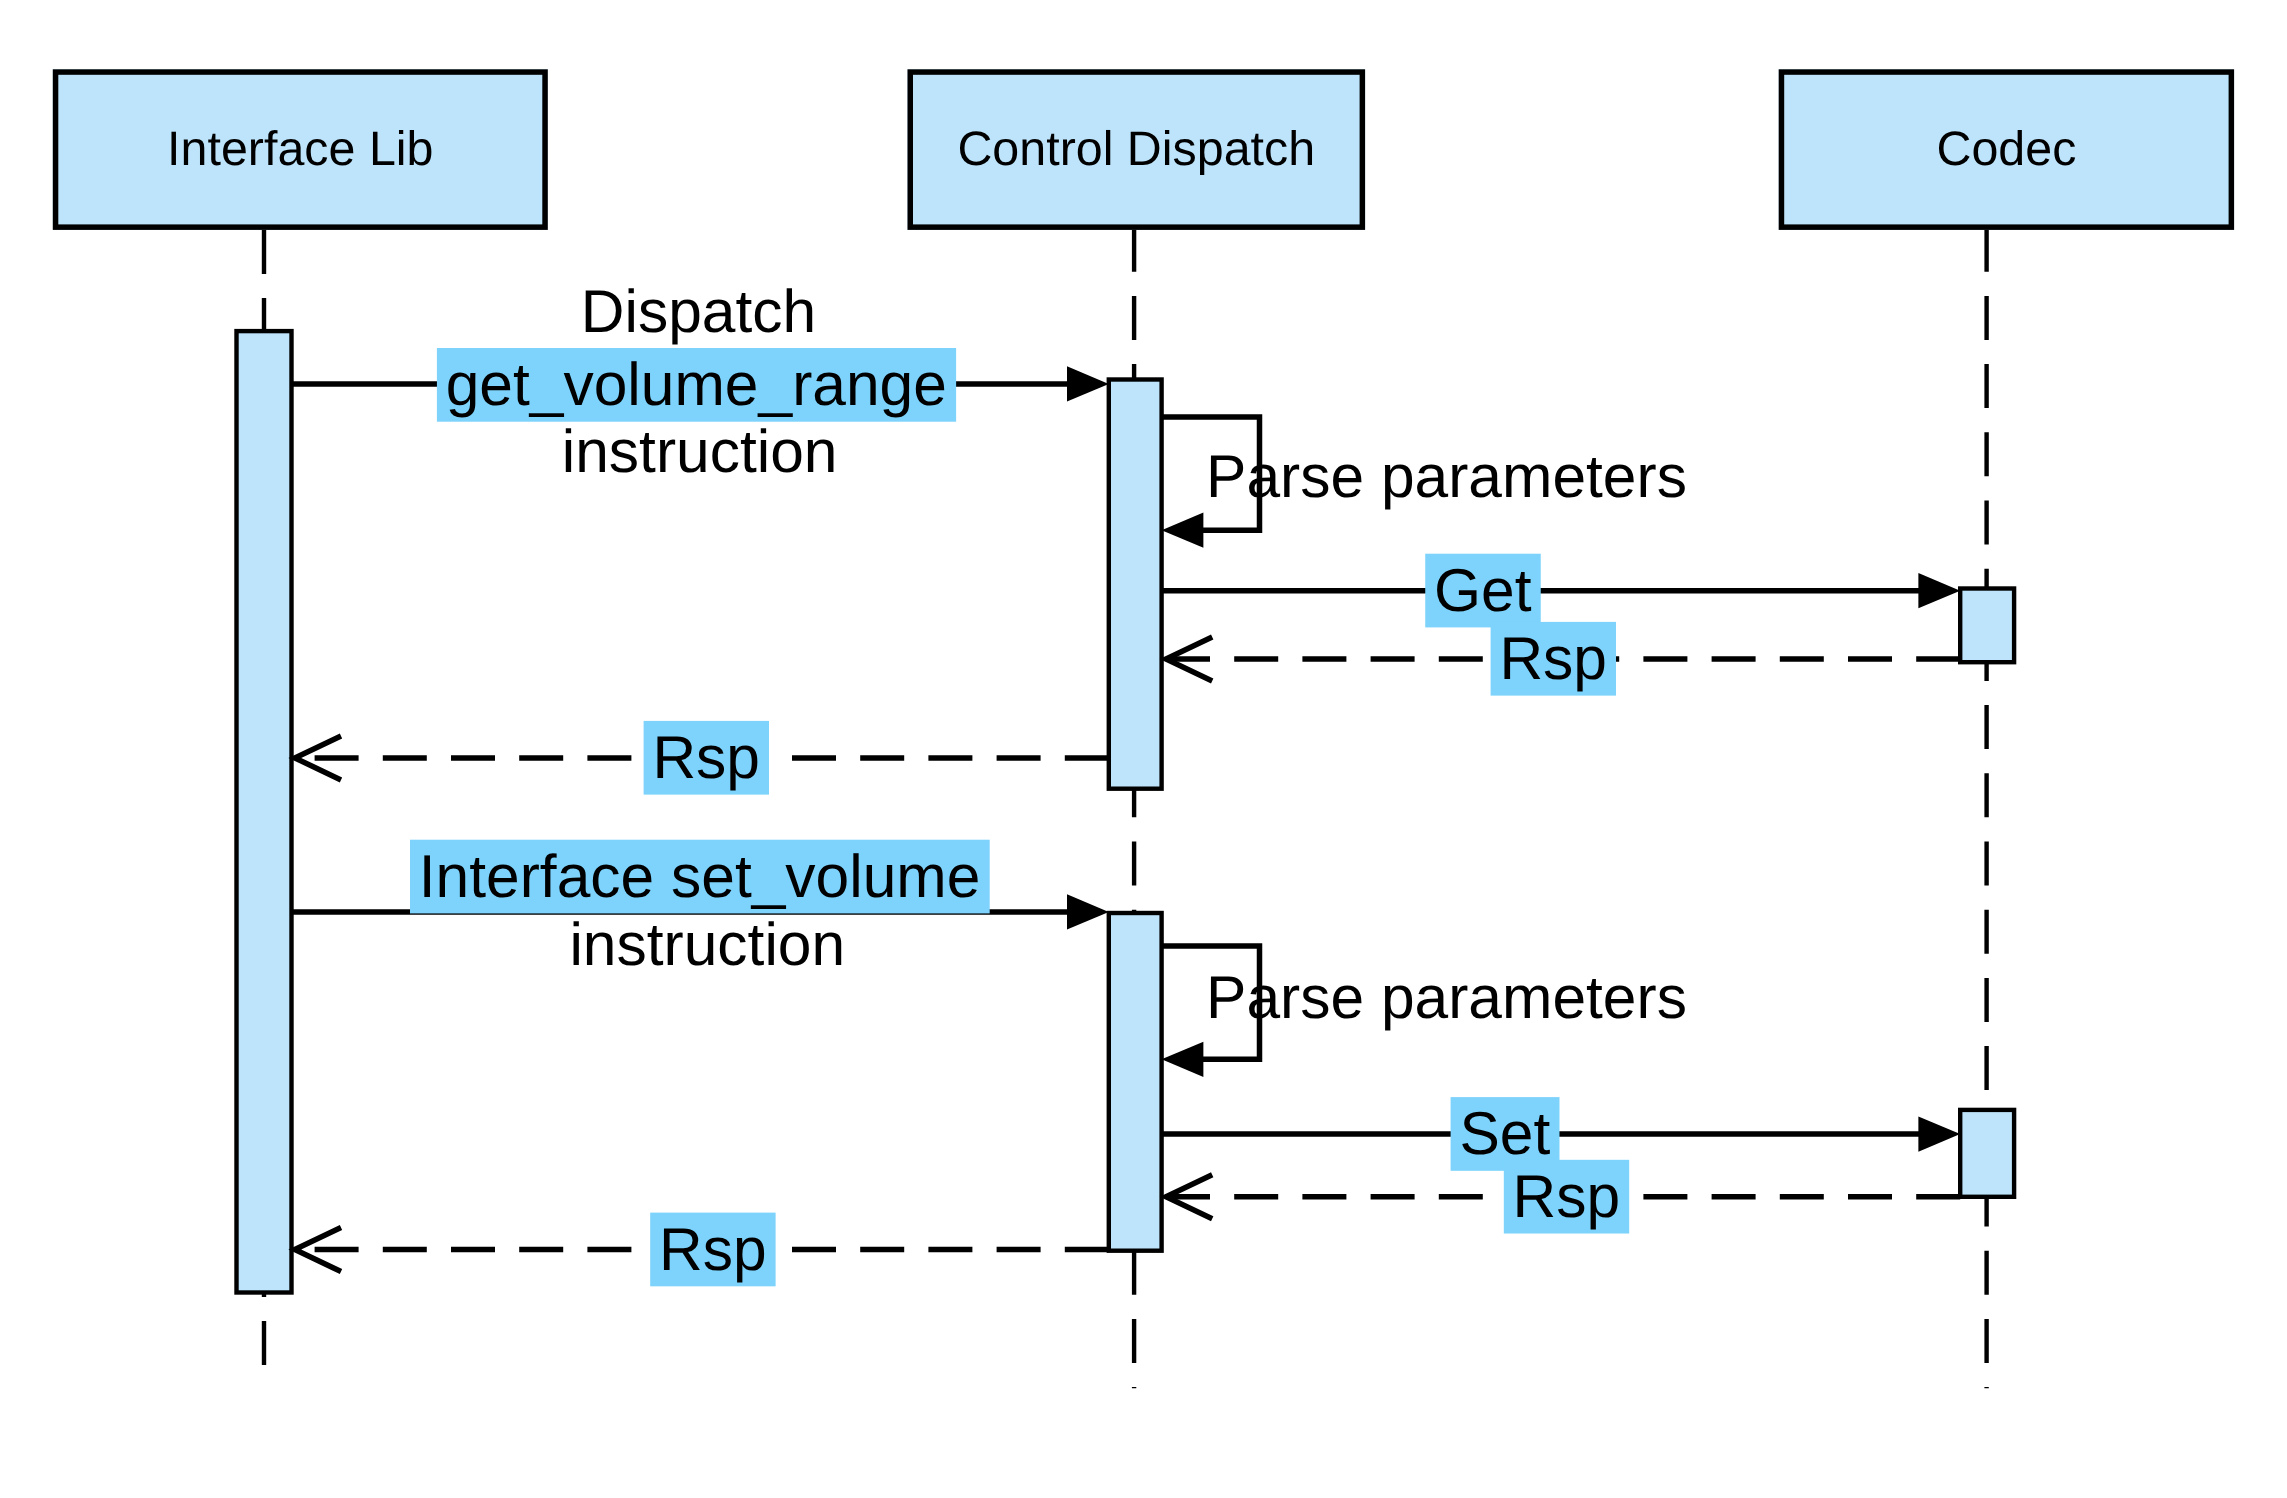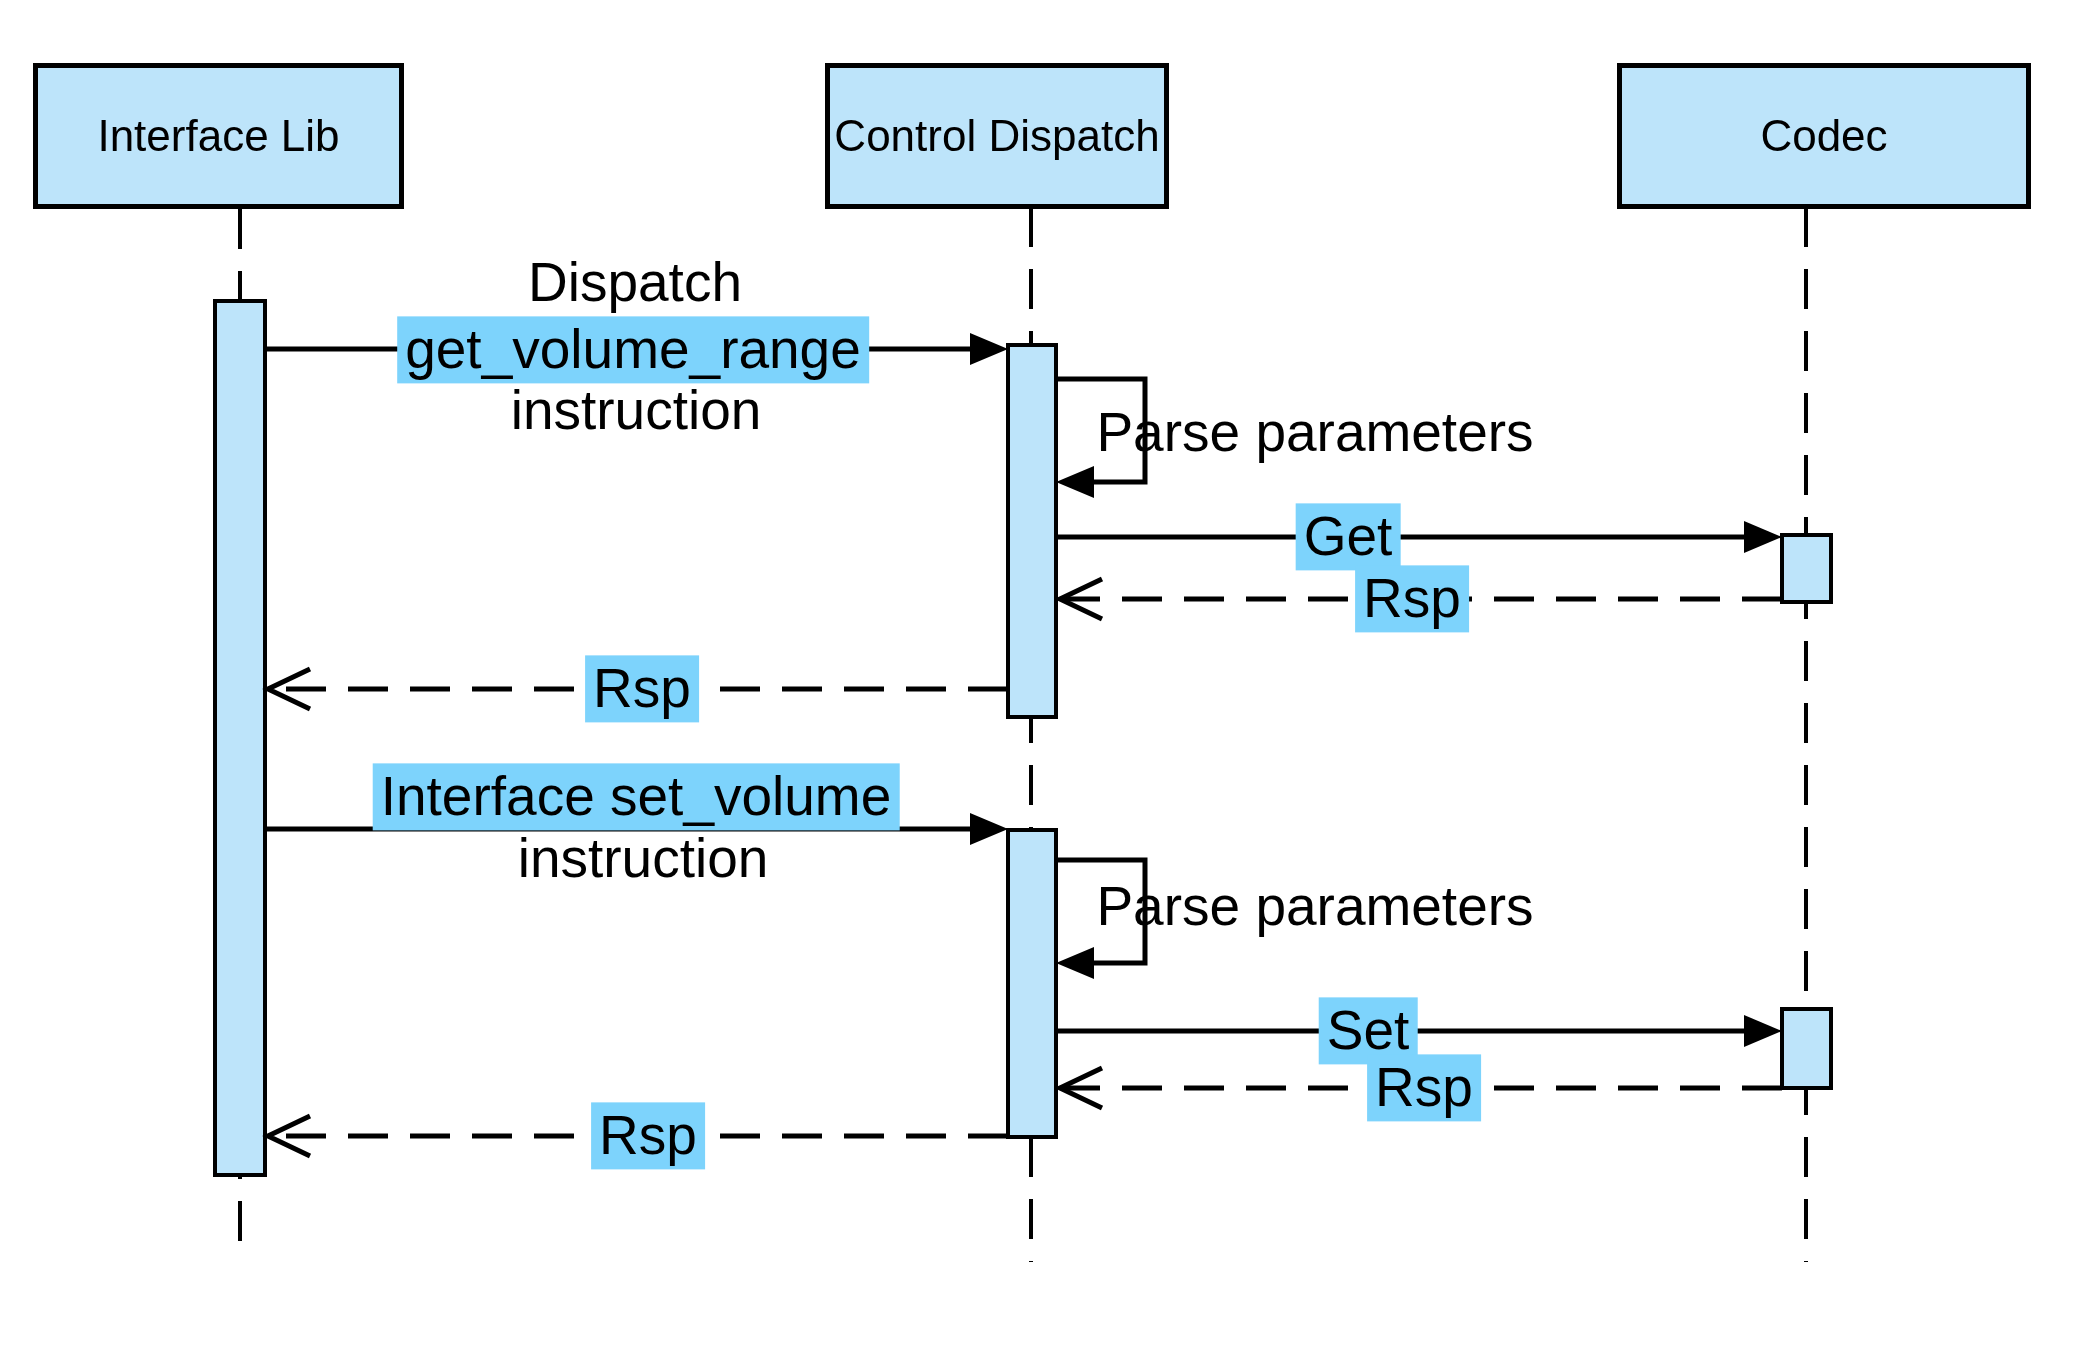--- a/index.html
+++ b/index.html
@@ -73,24 +73,24 @@
     <line x1="1056" y1="1031" x2="1748" y2="1031" stroke="#000" stroke-width="5"></line>
     <polygon points="1782,1031 1744,1015 1744,1047" fill="#000"></polygon>
 
     <line x1="1782" y1="1088" x2="1064" y2="1088" stroke="#000" stroke-width="5" stroke-dasharray="40 22"></line>
     <polyline points="1102,1068 1060,1088 1102,1108" fill="none" stroke="#000" stroke-width="5"></polyline>
 
     <line x1="1008" y1="1136" x2="272" y2="1136" stroke="#000" stroke-width="5" stroke-dasharray="40 22"></line>
     <polyline points="310,1116 268,1136 310,1156" fill="none" stroke="#000" stroke-width="5"></polyline>
   </svg>
 
-  <div class="participant" style="left:33px;  width:371px;">
+  <div class="participant" style="left:48px;  width:450px;">
     <span>Interface Lib</span>
   </div>
-  <div class="participant" style="left:825px; width:344px;">
+  <div class="participant" style="left:825px; width:416px;">
     <span>Control Dispatch</span>
   </div>
   <div class="participant" style="left:1617px; width:414px;">
     <span>Codec</span>
   </div>
 
   <div class="msg-label" style="left:635px; top:283px;">Dispatch</div>
   <div class="msg-label on-line" style="left:633px; top:350px;">get_volume_range</div>
   <div class="msg-label" style="left:636px; top:411px;">instruction</div>
 

